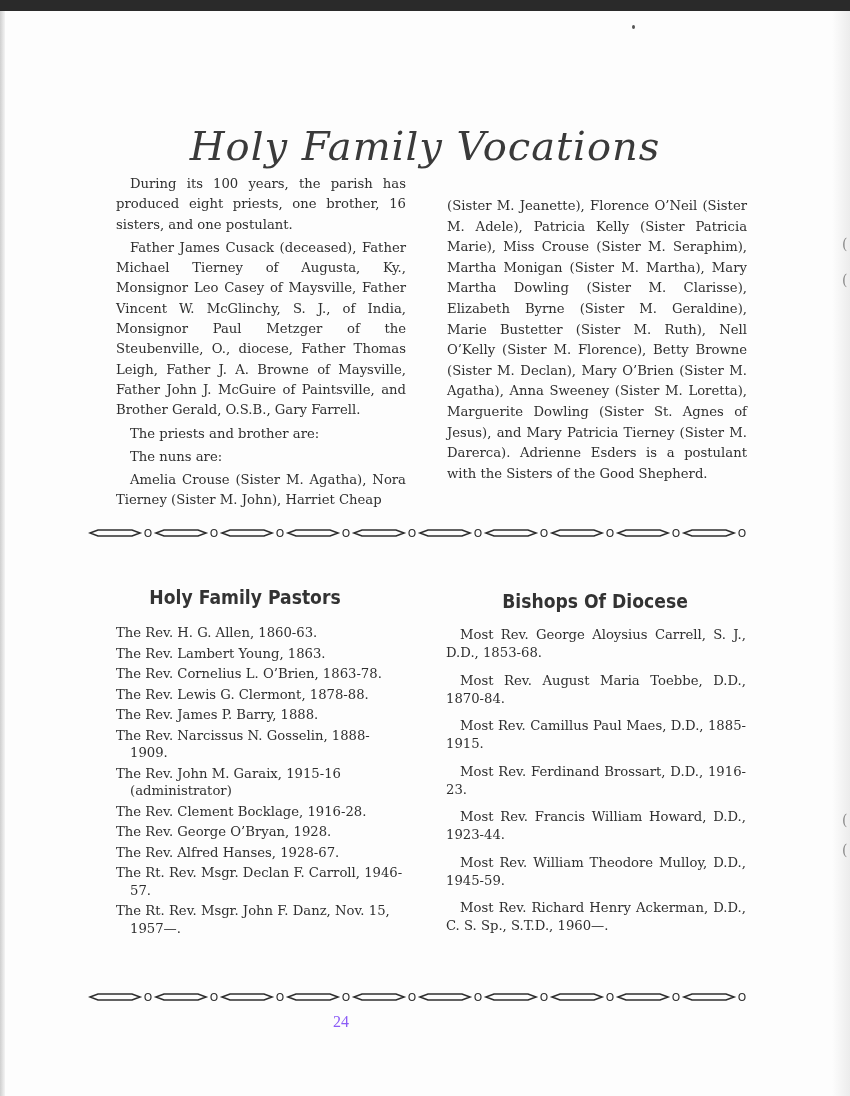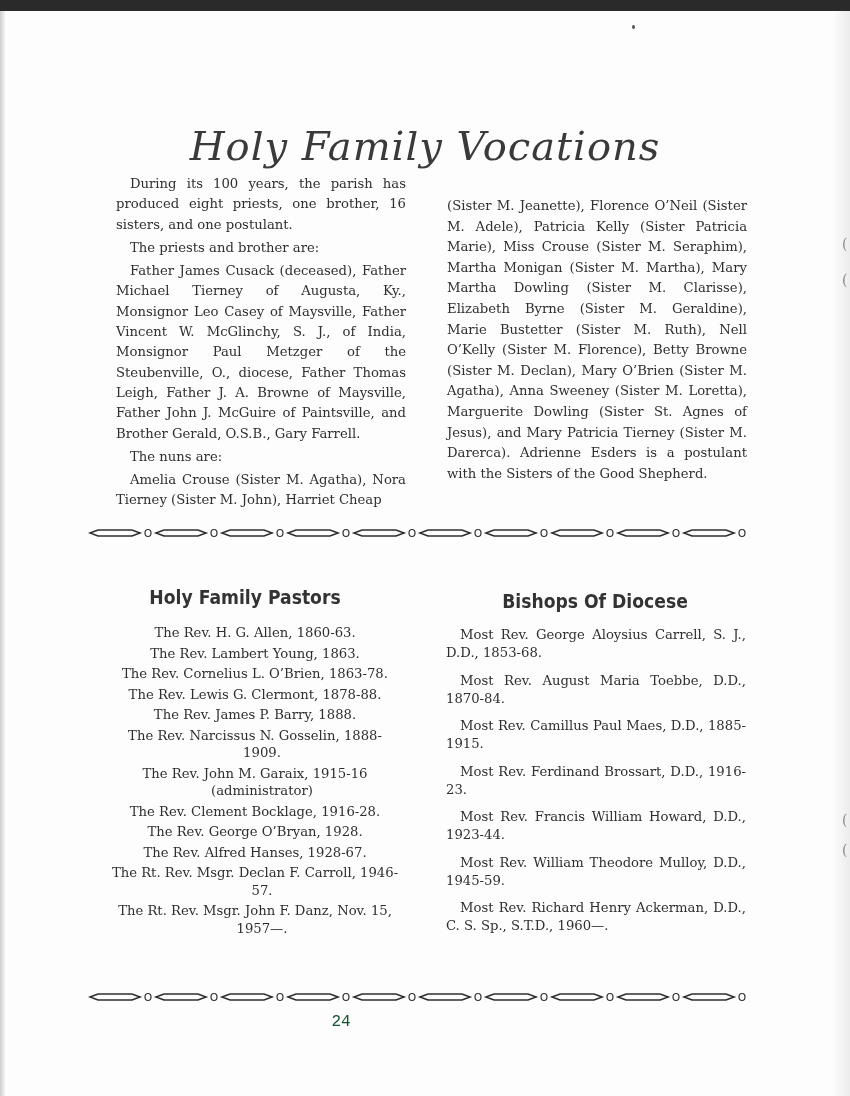--- a/index.html
+++ b/index.html
@@ -48,48 +48,48 @@
 
   .section-heading {
     position: absolute; font-family: "DejaVu Sans", "Liberation Sans", sans-serif;
     font-weight: bold; font-size: 20px; color: #333; text-align: center;
     transform: scaleX(0.86); transform-origin: center;
   }
   #pastors-heading { left: 100px; width: 290px; top: 585px; }
   #bishops-heading { left: 445px; width: 300px; top: 589px; }
 
   .list { position: absolute; font-size: 13.2px; color: #2f2f2f; }
-  #pastors-list { left: 110px; top: 624px; width: 290px; text-align: center; }
+  #pastors-list { left: 116px; top: 624px; width: 290px; }
   #pastors-list .item { line-height: 17.5px; margin-bottom: 3px; padding-left: 14px; text-indent: -14px; }
   #bishops-list { left: 446px; top: 626px; width: 300px; }
   #bishops-list .item { line-height: 18px; margin-bottom: 9.5px; text-indent: 14px; text-align: justify; }
 
   .page-number {
     position: absolute; left: 0; width: 682px; top: 1013px; text-align: center;
-    font-family: Liberation Mono, monospace; font-size: 16px; color: #14532d;
+    font-family: Liberation Serif, serif; font-size: 16px; color: #8b5cf6;
   }
 </style>
 </head>
 <body>
 
 <div class="top-edge"></div>
 <div class="left-edge"></div>
 <div class="right-edge"></div>
 <div class="speck" style="left:632px;top:25px;"></div>
 <div class="margin-mark" style="left:842px;top:236px;">(</div>
 <div class="margin-mark" style="left:842px;top:272px;">(</div>
 <div class="margin-mark" style="left:842px;top:812px;">(</div>
 <div class="margin-mark" style="left:842px;top:842px;">(</div>
 
 <h1 class="script-title">Holy Family Vocations</h1>
 
 <div class="col" id="vocations-left">
   <p>During its 100 years, the parish has produced eight priests, one brother, 16 sisters, and one postulant.</p>
+  <p>Father James Cusack (deceased), Father Michael Tierney of Augusta, Ky., Monsignor Leo Casey of Maysville, Father Vincent W. McGlinchy, S. J., of India, Monsignor Paul Metzger of the Steubenville, O., diocese, Father Thomas Leigh, Father J. A. Browne of Maysville, Father John J. McGuire of Paintsville, and Brother Gerald, O.S.B., Gary Farrell.</p>
   <p>The priests and brother are:</p>
-  <p>Father James Cusack (deceased), Father Michael Tierney of Augusta, Ky., Monsignor Leo Casey of Maysville, Father Vincent W. McGlinchy, S. J., of India, Monsignor Paul Metzger of the Steubenville, O., diocese, Father Thomas Leigh, Father J. A. Browne of Maysville, Father John J. McGuire of Paintsville, and Brother Gerald, O.S.B., Gary Farrell.</p>
   <p>The nuns are:</p>
   <p>Amelia Crouse (Sister M. Agatha), Nora Tierney (Sister M. John), Harriet Cheap</p>
 </div>
 
 <div class="col" id="vocations-right">
   <p class="cont">(Sister M. Jeanette), Florence O’Neil (Sister M. Adele), Patricia Kelly (Sister Patricia Marie), Miss Crouse (Sister M. Seraphim), Martha Monigan (Sister M. Martha), Mary Martha Dowling (Sister M. Clarisse), Elizabeth Byrne (Sister M. Geraldine), Marie Bustetter (Sister M. Ruth), Nell O’Kelly (Sister M. Florence), Betty Browne (Sister M. Declan), Mary O’Brien (Sister M. Agatha), Anna Sweeney (Sister M. Loretta), Marguerite Dowling (Sister St. Agnes of Jesus), and Mary Patricia Tierney (Sister M. Darerca). Adrienne Esders is a postulant with the Sisters of the Good Shepherd.</p>
 </div>
 
 <div class="divider" style="top:527px;">
   <svg width="660" height="12">

